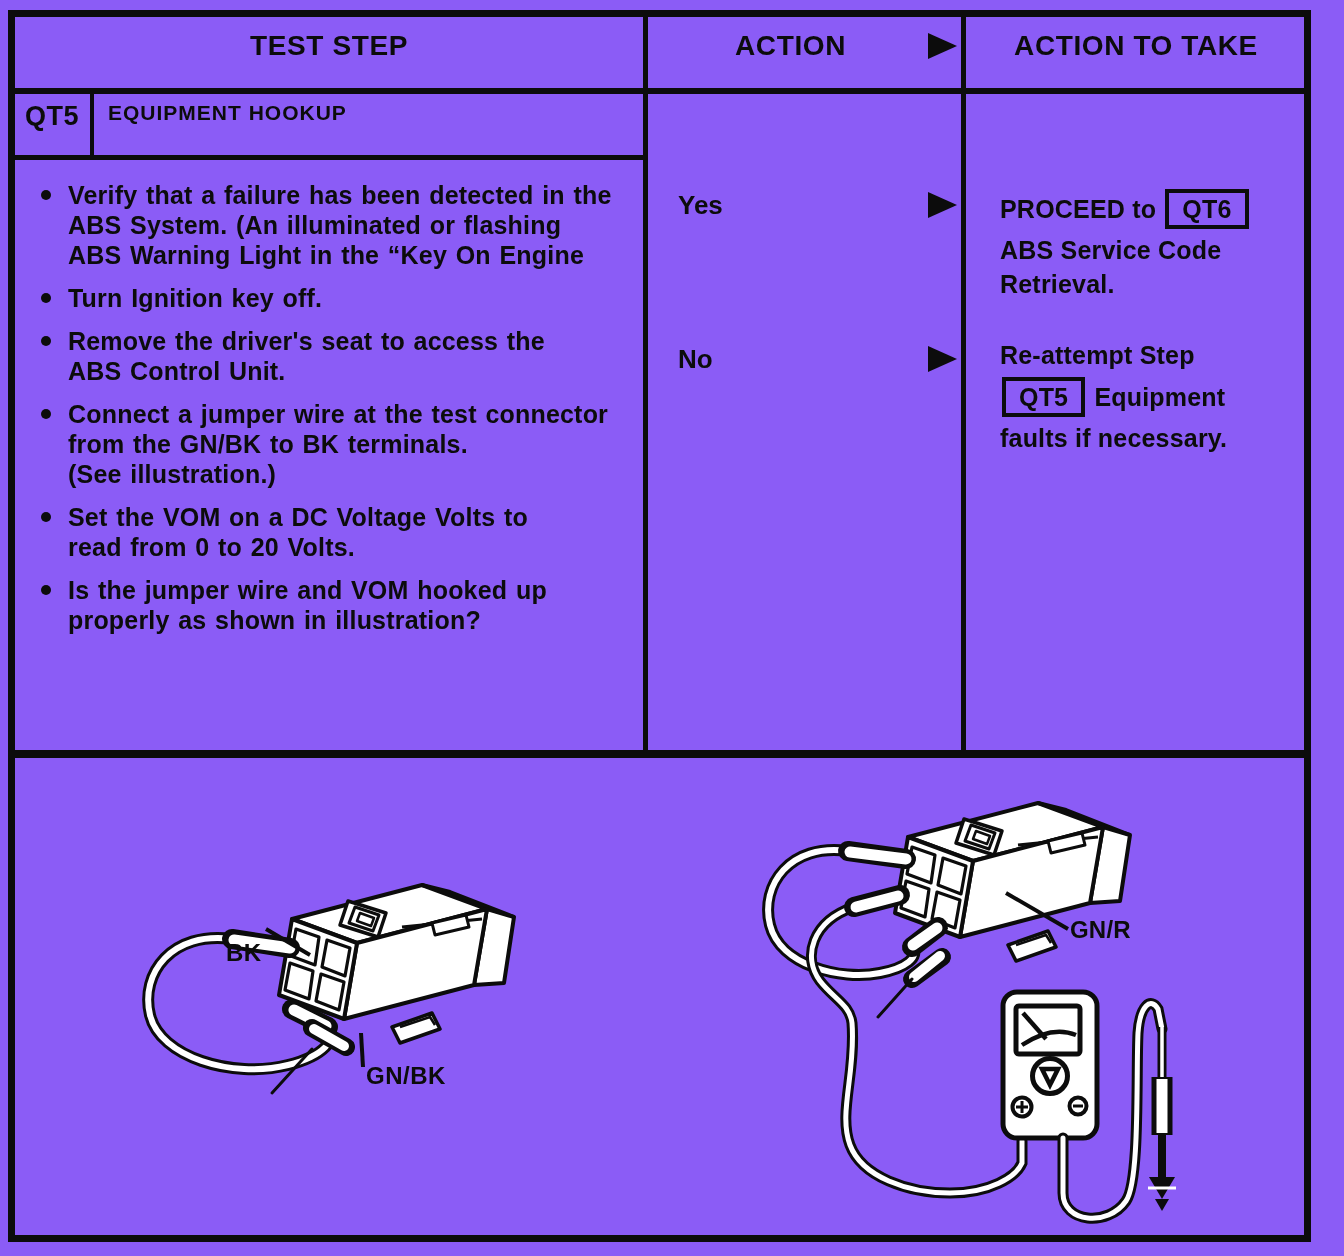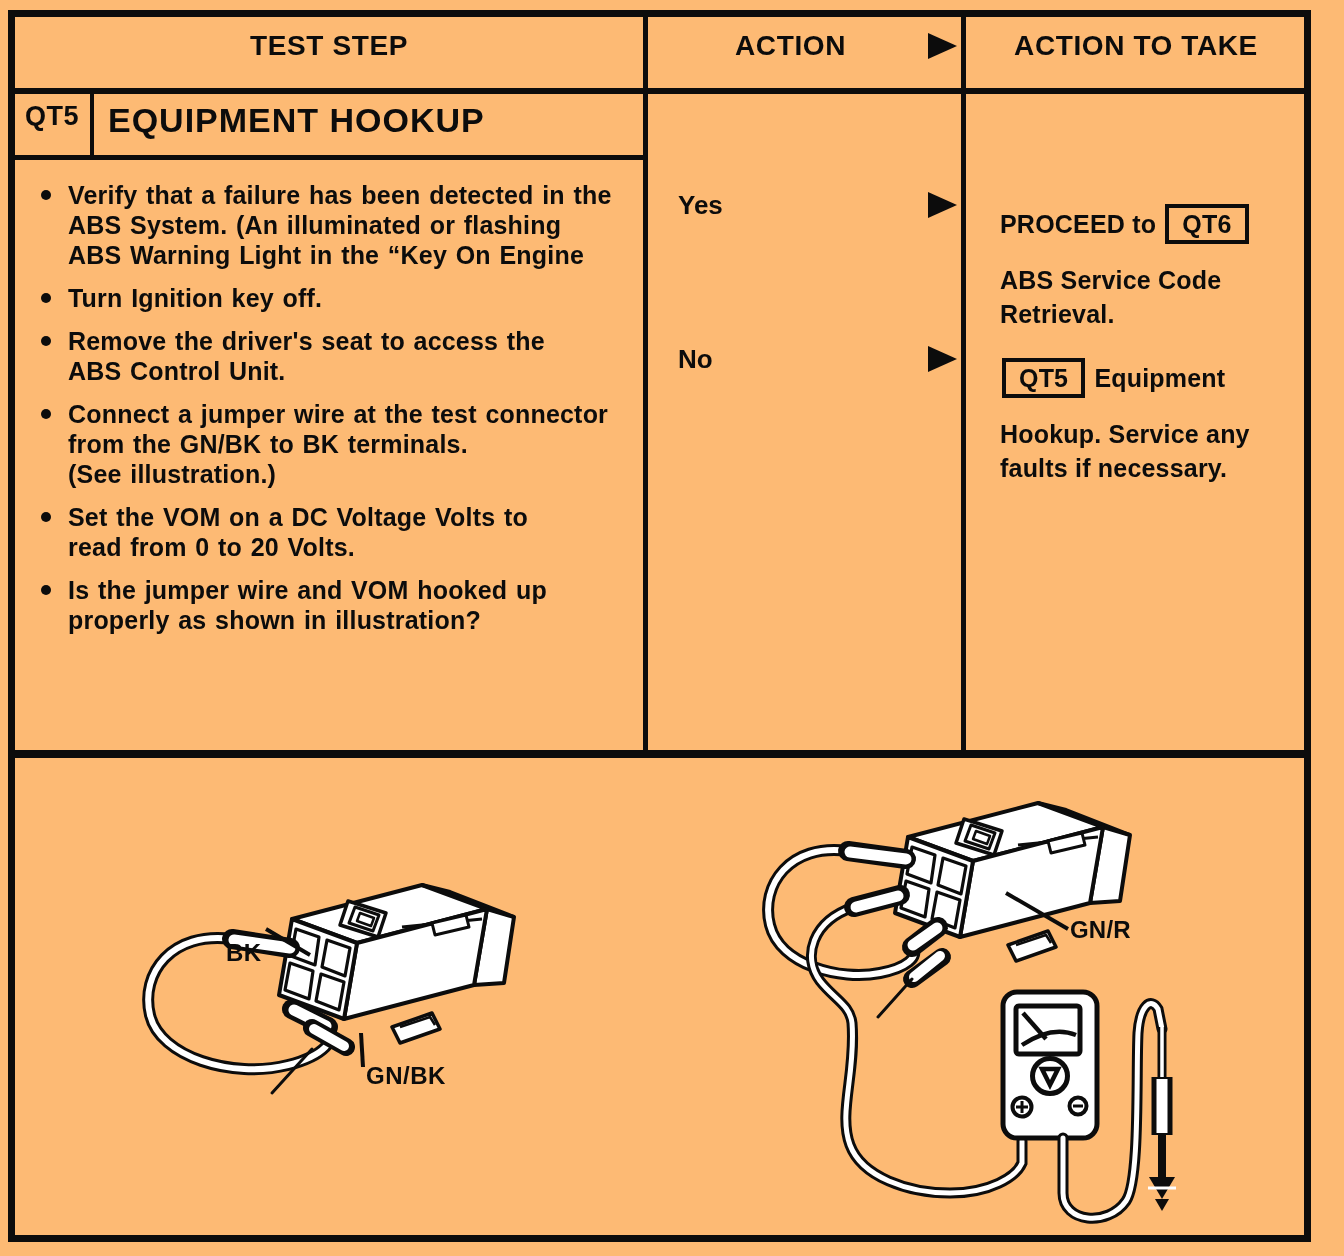--- a/index.html
+++ b/index.html
@@ -1,33 +1,33 @@
 <!DOCTYPE html>
 <html><head>
 <meta charset="utf-8">
 <style>
   html,body{margin:0;padding:0;background:#fff;}
-  #page{position:relative;width:1344px;height:1256px;background:#fdba74;overflow:hidden;
+  #page{position:relative;width:1344px;height:1256px;background:#8b5cf6;overflow:hidden;
         font-family:"Liberation Sans","DejaVu Sans",sans-serif;color:#0c0c0c;}
   .line{position:absolute;background:#0c0c0c;}
   .outer-border{position:absolute;left:8px;top:10px;width:1303px;height:1232px;
         border:7px solid #0c0c0c;box-sizing:border-box;}
   .hcell{position:absolute;font-weight:bold;font-size:28px;letter-spacing:.6px;text-align:center;}
   .qt-code{font-weight:bold;font-size:27px;letter-spacing:.5px;}
-  .step-title{position:absolute;font-weight:bold;font-size:34px;letter-spacing:1px;}
+  .step-title{position:absolute;font-weight:bold;font-size:21px;letter-spacing:1px;}
   ul.steps{position:absolute;left:36px;top:180px;width:606px;margin:0;padding:0;list-style:none;}
   ul.steps li{position:relative;padding-left:32px;margin:0 0 13px 0;}
   ul.steps .bline{font-weight:bold;font-size:25px;line-height:30px;letter-spacing:.2px;word-spacing:1.5px;white-space:nowrap;}
   .dot{position:absolute;left:5px;top:10px;width:10px;height:10px;background:#0c0c0c;border-radius:50%;}
   .result-label{position:absolute;left:678px;font-weight:bold;font-size:26px;}
   .tri{position:absolute;width:0;height:0;border-top:13px solid transparent;
        border-bottom:13px solid transparent;border-left:29px solid #0c0c0c;}
   .action-block{position:absolute;left:1000px;width:290px;font-weight:bold;font-size:25px;
        line-height:34px;letter-spacing:.2px;}
-  .code-box{display:inline-block;border:4px solid #0c0c0c;padding:1px 13px;margin:15px 2px;
+  .code-box{display:inline-block;border:4px solid #0c0c0c;padding:1px 13px;margin:0 2px;
        font-weight:bold;font-size:25px;line-height:30px;}
   .code-line{margin:5px 0 4px 0;}
   .ill-label{position:absolute;font-weight:bold;font-size:24px;letter-spacing:.5px;}
   svg{position:absolute;}
 </style>
 </head>
 <body>
 
 <div id="page">
 
@@ -89,25 +89,25 @@
   <div class="action-block" style="top:184px;">
     <div class="code-line">
       <span>PROCEED to</span>
       <span class="code-box">QT6</span>
     </div>
     <div>ABS Service Code</div>
     <div>Retrieval.</div>
   </div>
 
   <div class="action-block" style="top:338px;">
+    <div>Re-attempt Step</div>
     <div class="code-line">
       <span class="code-box">QT5</span>
       <span>Equipment</span>
     </div>
-    <div>Hookup. Service any</div>
     <div>faults if necessary.</div>
   </div>
 
   <svg style="left:140px;top:853px;" width="560" height="252" viewBox="0 0 560 252">
     <defs>
       <g id="connector" stroke="#0c0c0c" stroke-width="4" fill="#ffffff" stroke-linejoin="round">
 
         <polygon points="40,58 170,24 235,48 105,82"></polygon>
 
         <polygon points="235,48 262,56 252,122 222,124"></polygon>

